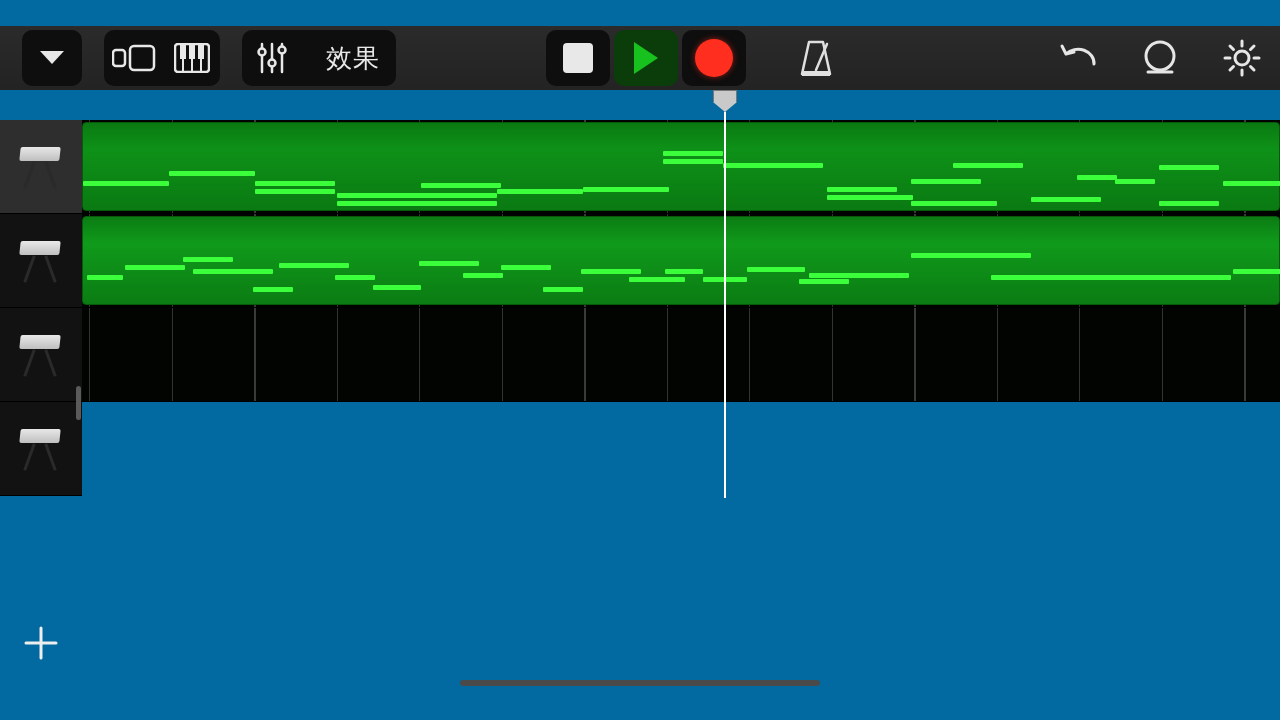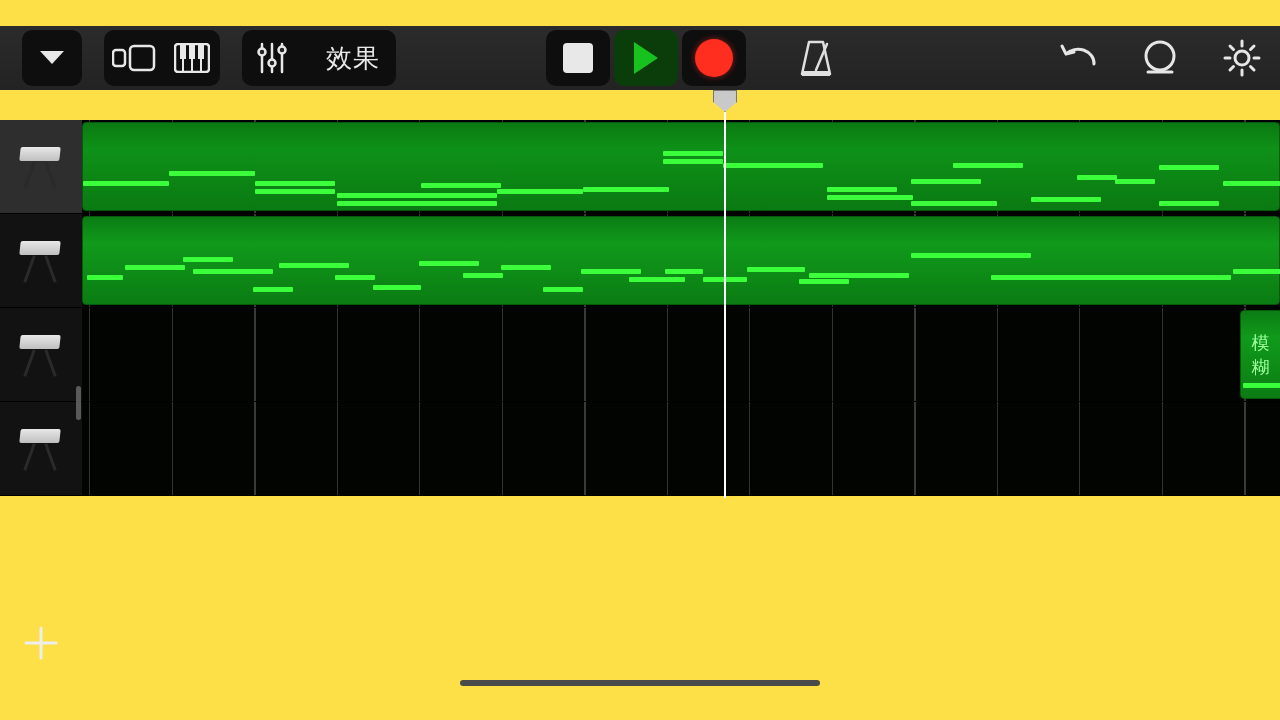--- a/index.html
+++ b/index.html
@@ -1,17 +1,17 @@
 <!DOCTYPE html>
 <html><head>
 <meta charset="utf-8">
 <style>
   * { margin: 0; padding: 0; box-sizing: border-box; }
   html, body { width: 1280px; height: 720px; background: #000; overflow: hidden; font-family: -apple-system, Helvetica, Arial, sans-serif; color: #eee; }
-  .app { position: relative; width: 1280px; height: 720px; background: #fde047; }
+  .app { position: relative; width: 1280px; height: 720px; background: #0369a1; }
 
   
   .toolbar {
     position: absolute; left: 0; top: 26px; width: 1280px; height: 64px;
     background: linear-gradient(#2b2b2b,#232323); display: flex; align-items: center;
   }
   .tb-btn {
     height: 56px; border-radius: 10px; display: flex; align-items: center; justify-content: center;
     color: #e8e8e8; margin-left: 10px; cursor: pointer;
   }
@@ -327,41 +327,20 @@
         <div class="gridline bar" style="left: 419.5px;"></div>
         <div class="gridline strong" style="left: 502px;"></div>
         <div class="gridline bar" style="left: 584.5px;"></div>
         <div class="gridline bar" style="left: 667px;"></div>
         <div class="gridline bar" style="left: 749.5px;"></div>
         <div class="gridline strong" style="left: 832px;"></div>
         <div class="gridline bar" style="left: 914.5px;"></div>
         <div class="gridline bar" style="left: 997px;"></div>
         <div class="gridline bar" style="left: 1079.5px;"></div>
         <div class="gridline strong" style="left: 1162px;"></div>
-        <div class="region green2" style="left: 1158px; width: 44px;">
-          <div class="region-label">模糊</div>
-          <div class="note" style="left: 2px; width: 40px; top: 72px;"></div>
-        </div>
-      </div>
-      <div class="lane">
-        <div class="gridline bar" style="left: 7px;"></div>
-        <div class="gridline bar" style="left: 89.5px;"></div>
-        <div class="gridline strong" style="left: 172px;"></div>
-        <div class="gridline bar" style="left: 254.5px;"></div>
-        <div class="gridline bar" style="left: 337px;"></div>
-        <div class="gridline bar" style="left: 419.5px;"></div>
-        <div class="gridline strong" style="left: 502px;"></div>
-        <div class="gridline bar" style="left: 584.5px;"></div>
-        <div class="gridline bar" style="left: 667px;"></div>
-        <div class="gridline bar" style="left: 749.5px;"></div>
-        <div class="gridline strong" style="left: 832px;"></div>
-        <div class="gridline bar" style="left: 914.5px;"></div>
-        <div class="gridline bar" style="left: 997px;"></div>
-        <div class="gridline bar" style="left: 1079.5px;"></div>
-        <div class="gridline strong" style="left: 1162px;"></div>
       </div>
     </div>
 
   <div class="playhead" id="playhead" style="left: 724px;">
     <div class="head"></div>
   </div>
 
   <div class="side-thumb"></div>
 
   <div class="add-track">

